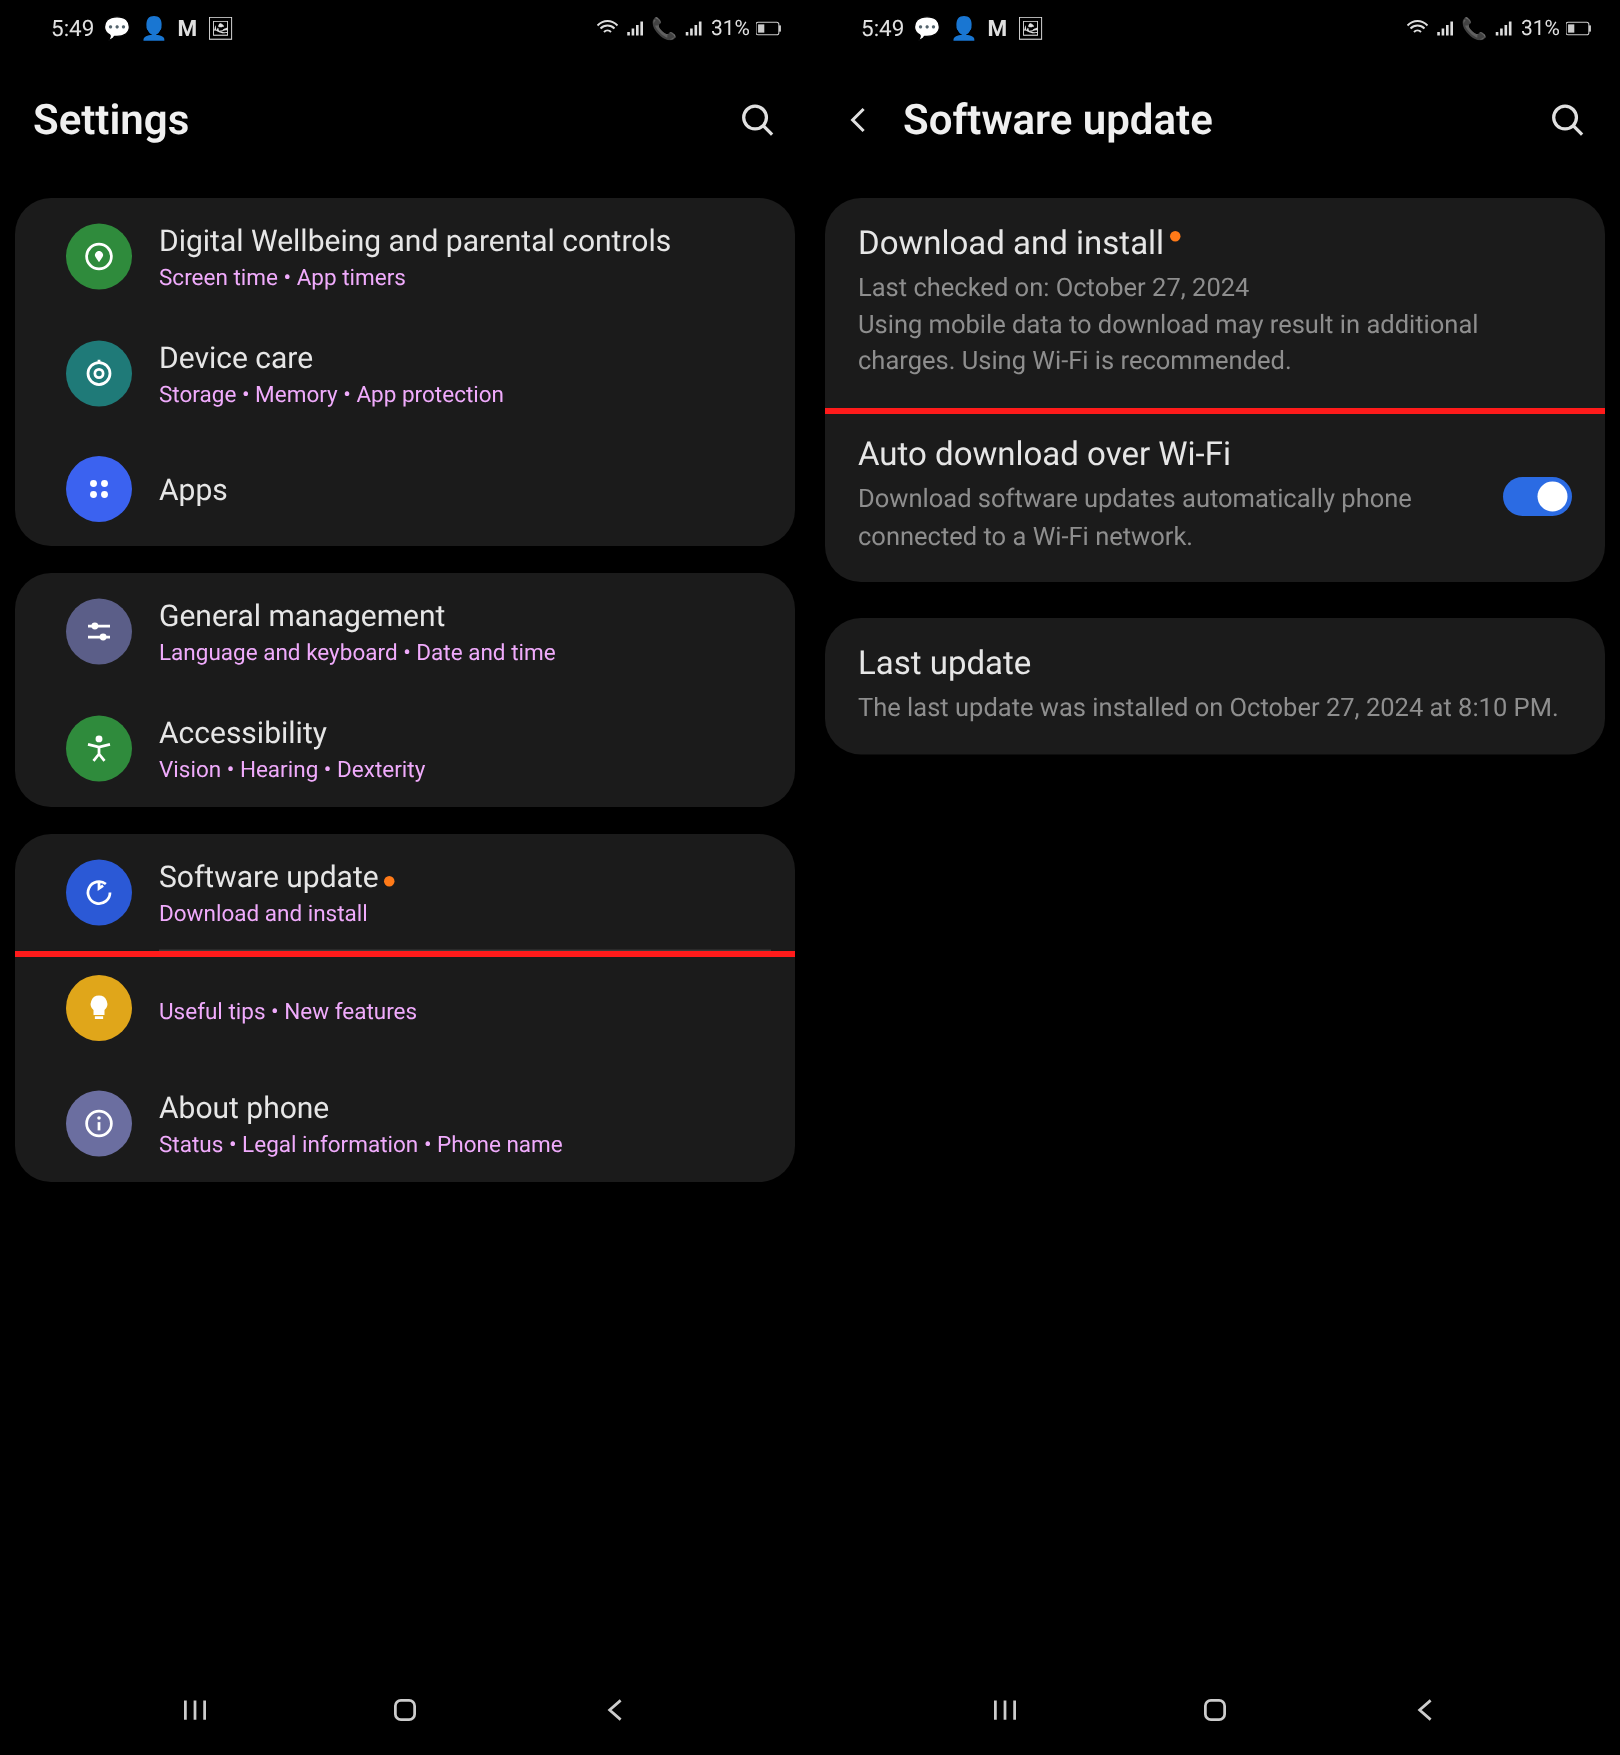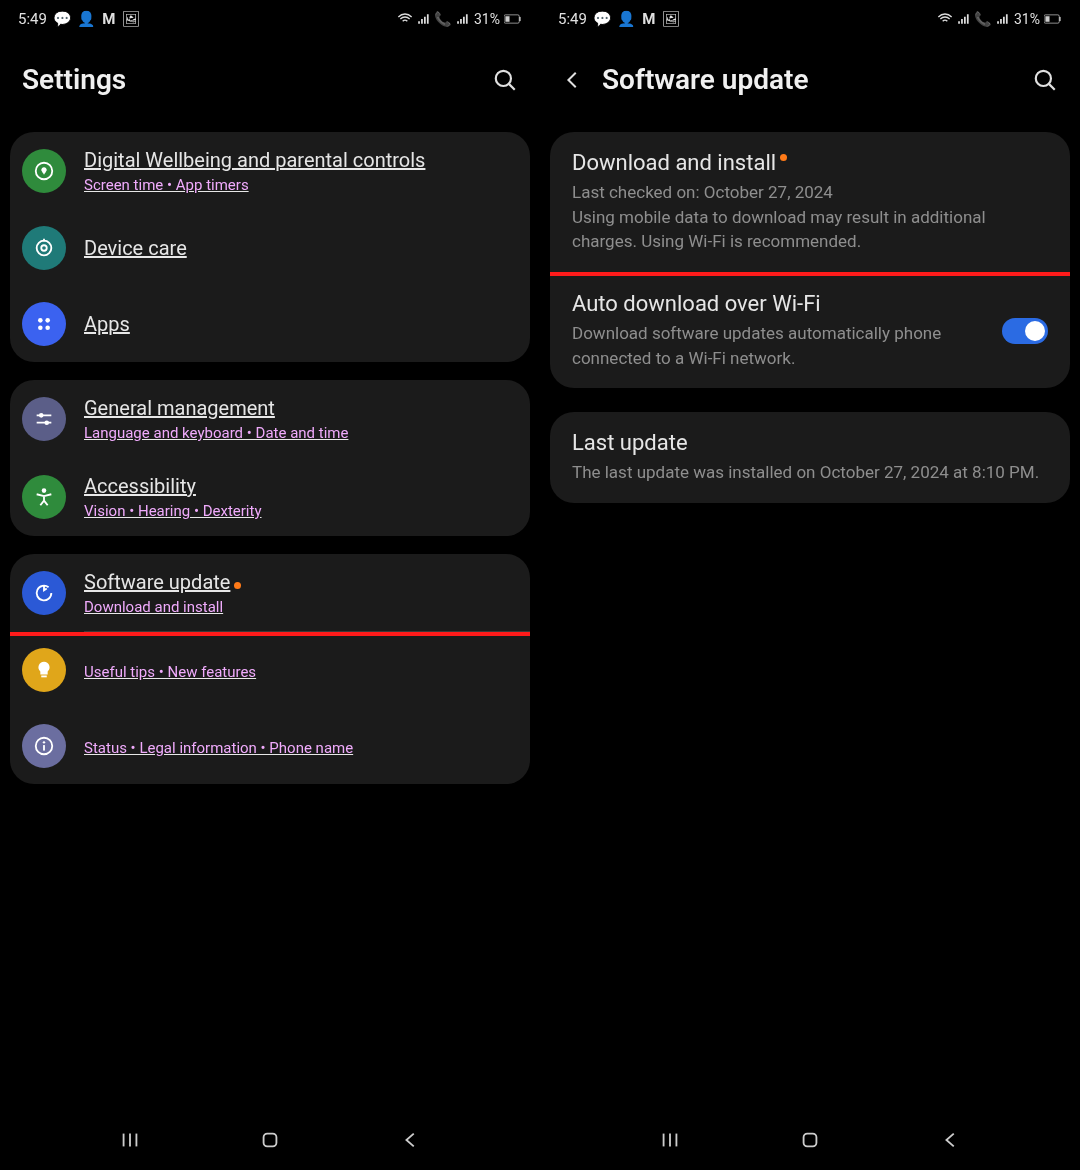--- a/index.html
+++ b/index.html
@@ -22,21 +22,21 @@
   }
   .status-bar {
     height: 38px;
     display: flex;
     justify-content: space-between;
     align-items: center;
     padding: 0 18px;
     font-size: 15px;
     color: #e0e0e0;
   }
-  .status-left { display: flex; align-items: center; gap: 6px; }
+  .status-left { display: flex; align-items: center; gap: 6px; margin-left: 16px; }
   .status-right { display: flex; align-items: center; gap: 4px; font-size: 14px; }
   .status-right span { display:inline-flex; align-items:center; }
   .header {
     display: flex;
     align-items: center;
     justify-content: space-between;
     padding: 25px 22px 30px 22px;
     text-align: center;
   }
   .header-left { display:flex; align-items:center; gap:18px;}
@@ -53,23 +53,22 @@
   .back-icon svg { width: 22px; height: 22px; }
   .card {
     background: #1b1b1b;
     border-radius: 24px;
     margin: 6px 10px 18px 10px;
     overflow: hidden;
   }
   .item {
     display: flex;
     align-items: center;
-    padding: 16px 12px;
+    padding: 16px 34px;
     position: relative;
-    text-decoration: underline;
   }
   .item:not(:last-child) .content::after {
     content: "";
     position: absolute;
     left: 0; right: -18px; bottom: -16px;
     height: 1px;
     background: #3a3a3a;
   }
   .icon-wrap {
     width: 44px; height: 44px;
@@ -222,20 +221,21 @@
           <div class="item">
             <div class="icon-wrap" style="background: rgb(31, 122, 120);">
               <svg width="22" height="22" fill="#fff" viewBox="0 0 24 24">
                 <circle cx="12" cy="12" r="8" fill="none" stroke="#fff" stroke-width="2"></circle>
                 <circle cx="12" cy="12" r="3" fill="none" stroke="#fff" stroke-width="2"></circle>
                 <line x1="12" y1="2" x2="12" y2="5" stroke="#fff" stroke-width="2"></line>
               </svg>
             </div>
             <div class="content">
               <div class="item-title">Device care</div>
+              <div class="item-sub">Storage  •  Memory  •  App protection</div>
             </div>
           </div>
         </div>
         <div style="position: relative;">
           <div class="item">
             <div class="icon-wrap" style="background: rgb(59, 98, 240);">
               <svg width="22" height="22" fill="#fff" viewBox="0 0 24 24">
                 <circle cx="8" cy="8" r="2.5" fill="#fff"></circle>
                 <circle cx="16" cy="8" r="2.5" fill="#fff"></circle>
                 <circle cx="8" cy="16" r="2.5" fill="#fff"></circle>
@@ -311,20 +311,21 @@
         <div style="position: relative;">
           <div class="item">
             <div class="icon-wrap" style="background: rgb(107, 110, 160);">
               <svg width="22" height="22" fill="#fff" viewBox="0 0 24 24">
                 <circle cx="12" cy="12" r="9" fill="none" stroke="#fff" stroke-width="2"></circle>
                 <circle cx="12" cy="8" r="1.3" fill="#fff"></circle>
                 <rect x="11" y="11" width="2" height="6" fill="#fff"></rect>
               </svg>
             </div>
             <div class="content">
+              <div class="item-title">About phone</div>
               <div class="item-sub">Status  •  Legal information  •  Phone name</div>
             </div>
           </div>
         </div>
       </div>
     </div>
 
   <div class="nav-bar">
     <span><svg viewBox="0 0 24 24" stroke="#ccc" stroke-width="2">
           <line x1="5" y1="5" x2="5" y2="19"></line>

